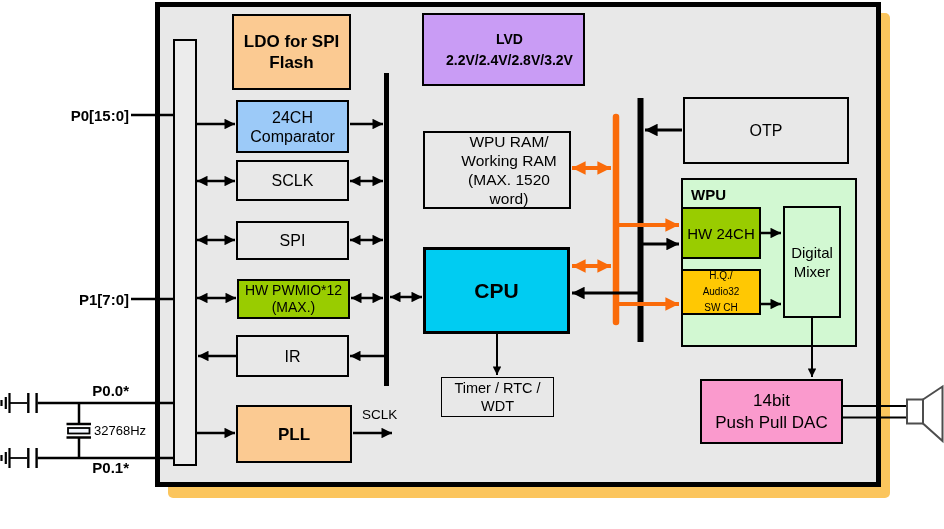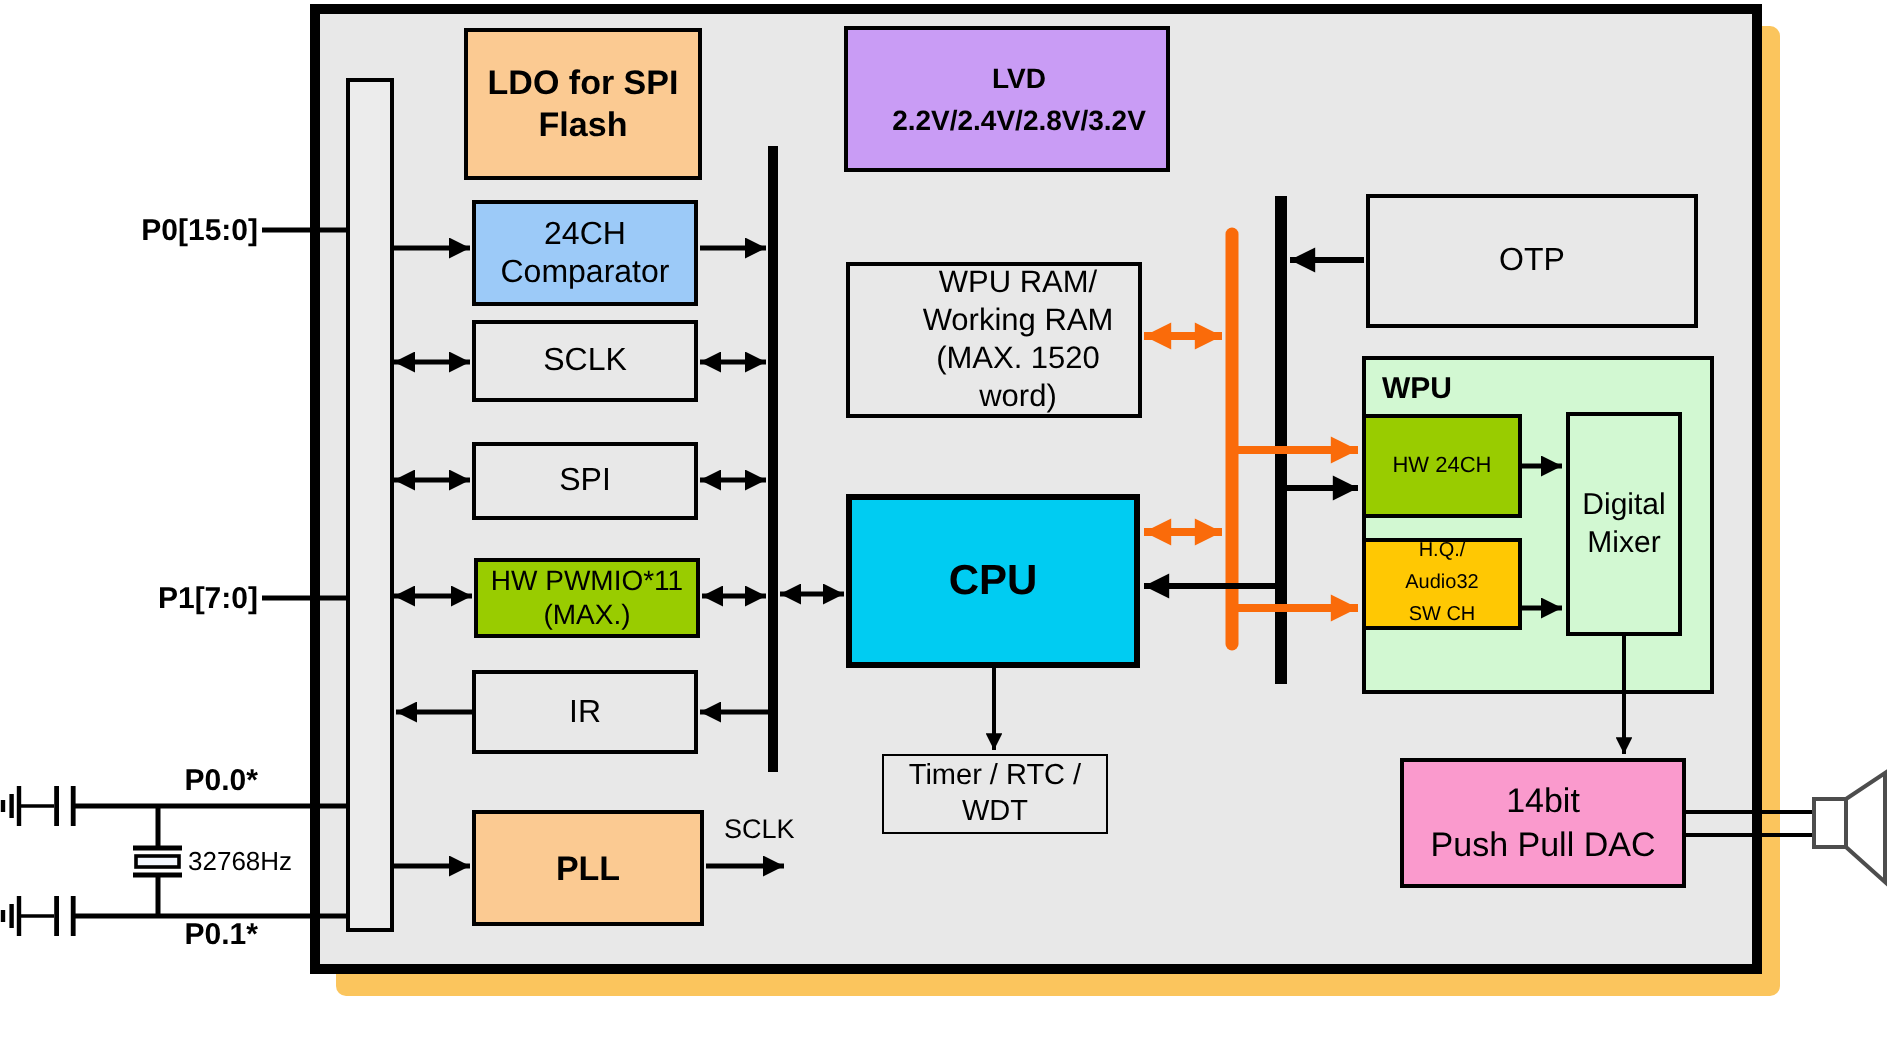--- a/index.html
+++ b/index.html
@@ -54,35 +54,35 @@
   <div class="pinbar"></div>
 
   <div class="box bold peach b25" style="left:232px; top:14px;  width:119px; height:76px; font-size:17px; line-height:21px;">LDO for SPI
 Flash</div>
   <div class="box bold purple b25" style="left:422px; top:13px; width:163px; height:73px; font-size:14px; line-height:21px;padding-left:12px;">LVD
 2.2V/2.4V/2.8V/3.2V</div>
   <div class="box blue" style="left:236px; top:100px; width:113px; height:53px;">24CH
 Comparator</div>
   <div class="box" style="left:236px; top:160px; width:113px; height:41px;">SCLK</div>
   <div class="box" style="left:236px; top:221px; width:113px; height:39px;">SPI</div>
-  <div class="box green" style="left:237px; top:279px; width:113px; height:40px; font-size:14px; line-height:17px;">HW PWMIO*11
+  <div class="box green" style="left:237px; top:279px; width:113px; height:40px; font-size:14px; line-height:17px;">HW PWMIO*12
 (MAX.)</div>
   <div class="box" style="left:236px; top:335px; width:113px; height:42px;">IR</div>
   <div class="box bold peach b25" style="left:236px; top:405px; width:116px; height:58px; font-size:17px;">PLL</div>
   <div class="box" style="left:423px; top:131px; width:148px; height:78px; font-size:15.5px; line-height:19px;padding-left:24px;">WPU RAM/
 Working RAM
 (MAX. 1520 word)</div>
   <div class="box bold cyan b3" style="left:423px; top:247px; width:147px; height:87px; font-size:21px;">CPU</div>
   <div class="box" style="left:441px; top:377px; width:113px; height:40px; font-size:14.5px; line-height:18px; border-width:1.5px;">Timer / RTC /
 WDT</div>
   <div class="box" style="left:683px; top:97px; width:166px; height:67px;">OTP</div>
 
   <div class="box palegreen b25" style="left:681px; top:178px; width:176px; height:169px;"></div>
   <span class="lbl bold" style="left:691px; top:186px; font-size:15px;">WPU</span>
-  <div class="box green" style="left:681px; top:207px; width:80px; height:52px; font-size:11px;">HW 24CH</div>
+  <div class="box green" style="left:681px; top:207px; width:80px; height:52px; font-size:15px;">HW 24CH</div>
   <div class="box gold" style="left:681px; top:269px; width:80px; height:46px; font-size:10px; line-height:16px;">H.Q./
 Audio32
 SW CH</div>
   <div class="box palegreen" style="left:783px; top:206px; width:58px; height:112px; font-size:15px;">Digital
 Mixer</div>
 
   <div class="box pink" style="left:700px; top:379px; width:143px; height:65px; font-size:17px; line-height:22px;">14bit
 Push Pull DAC</div>
 
   <span class="lbl pinlbl" style="left:40px;  top:107px; width:89px;">P0[15:0]</span>

